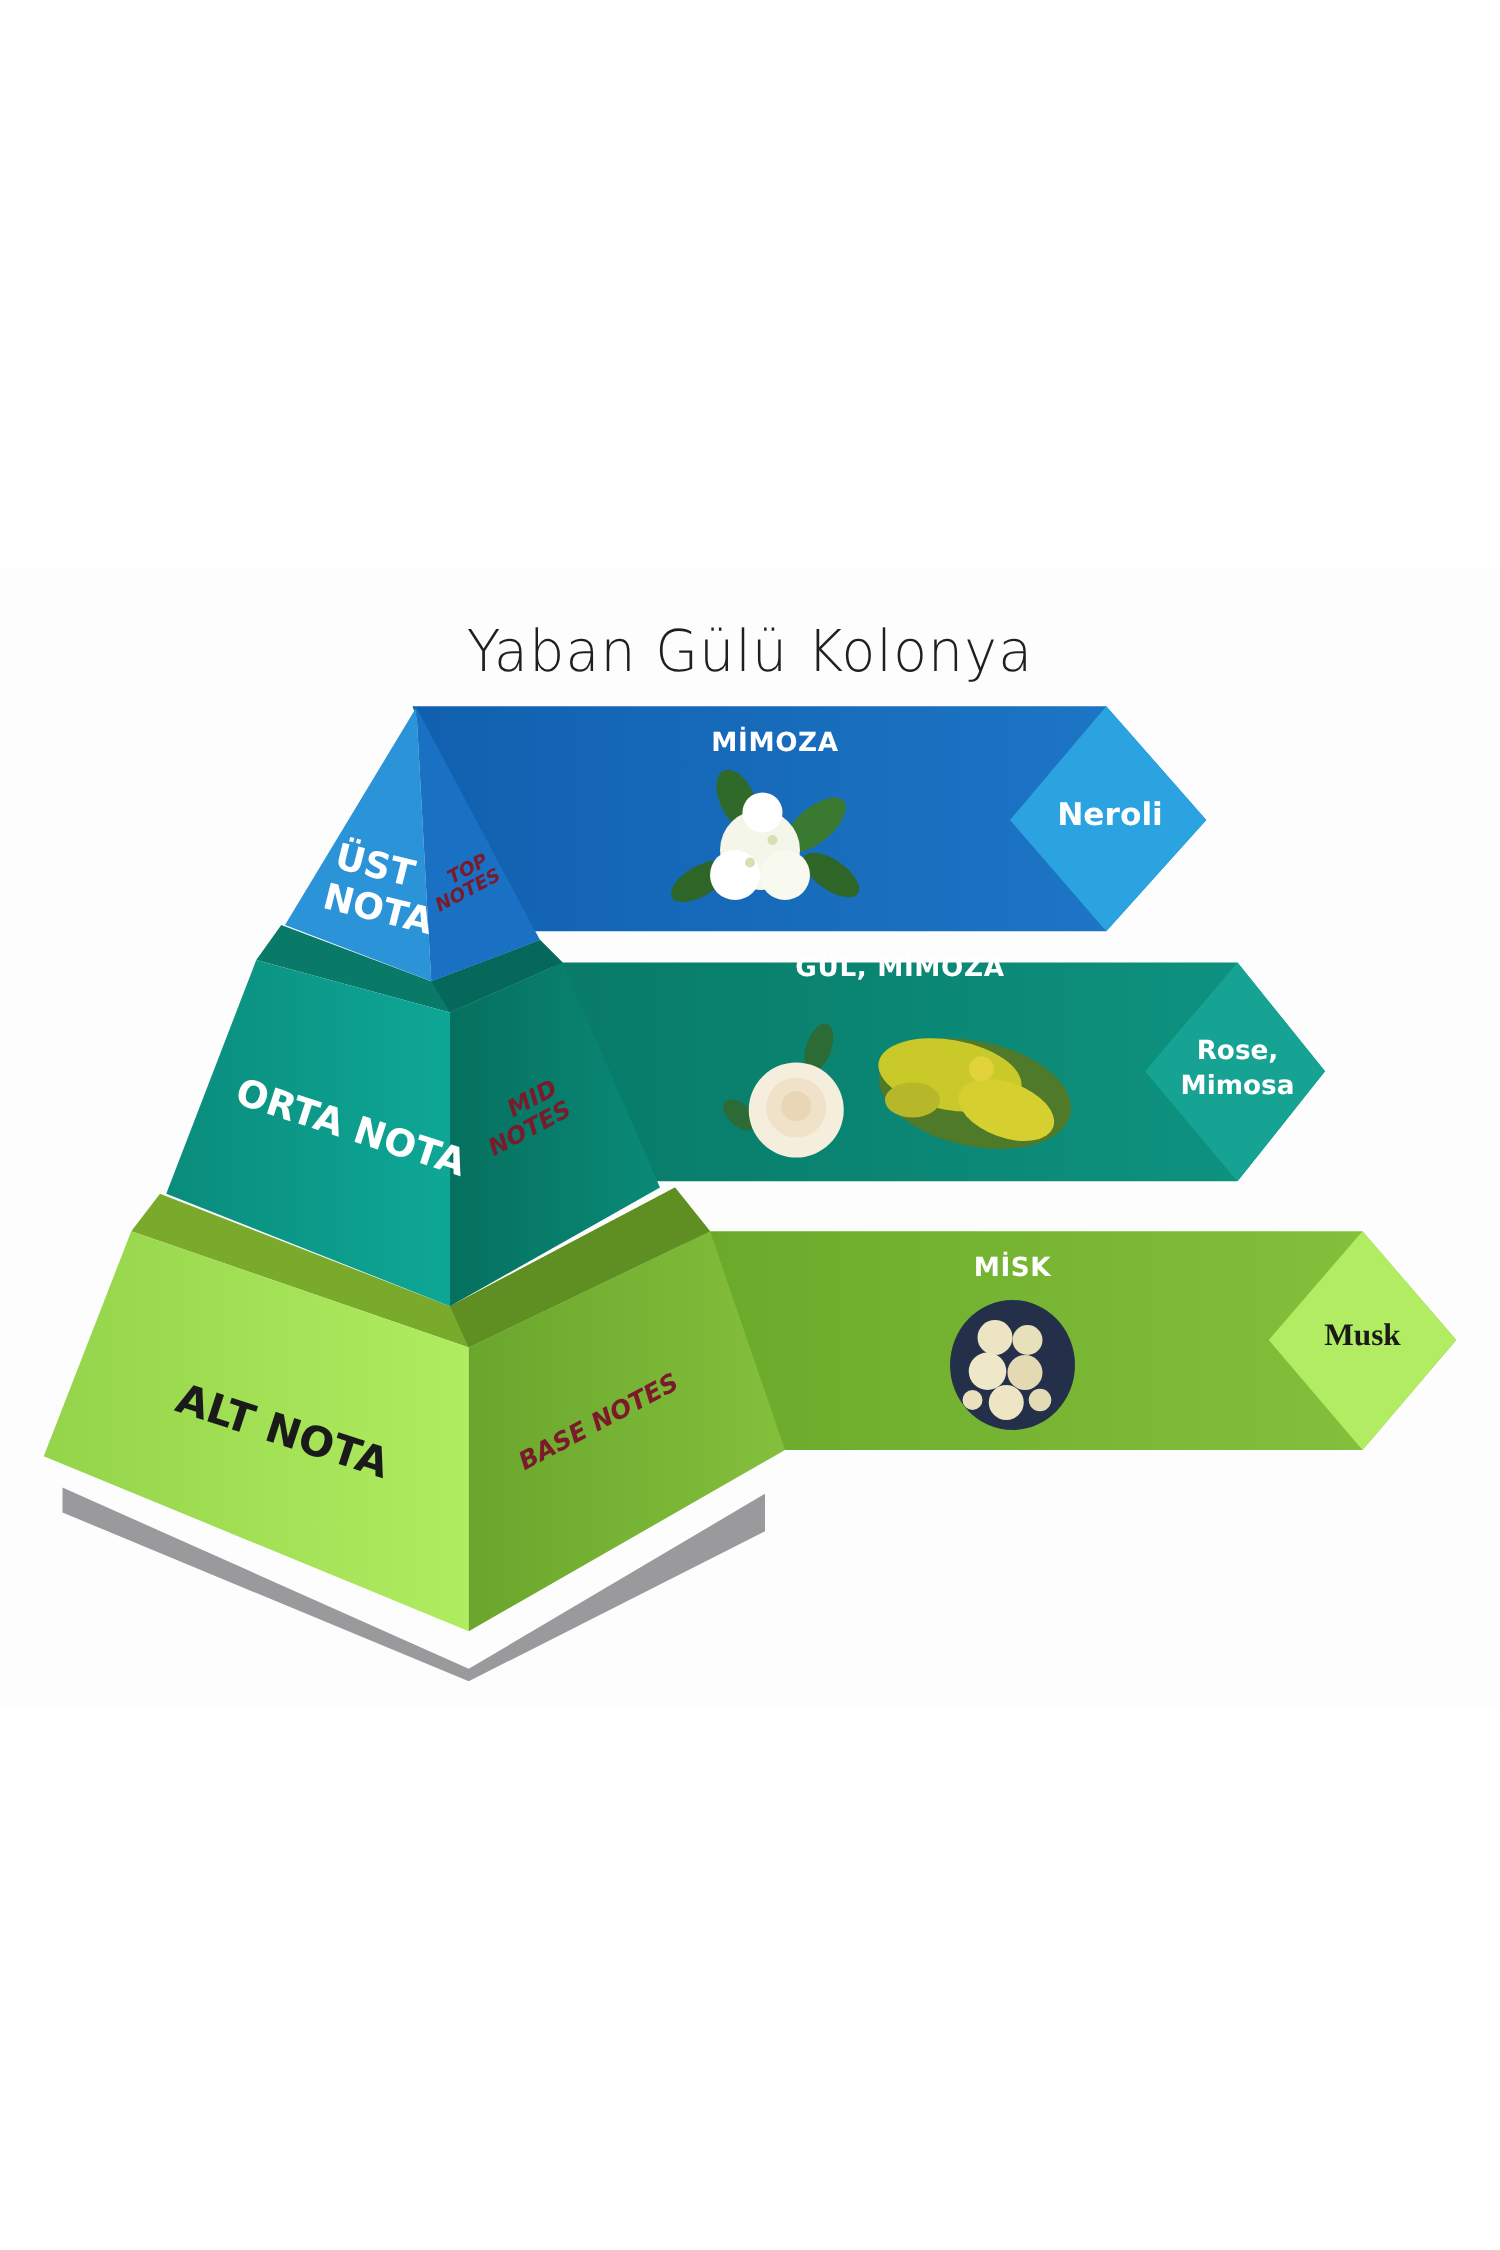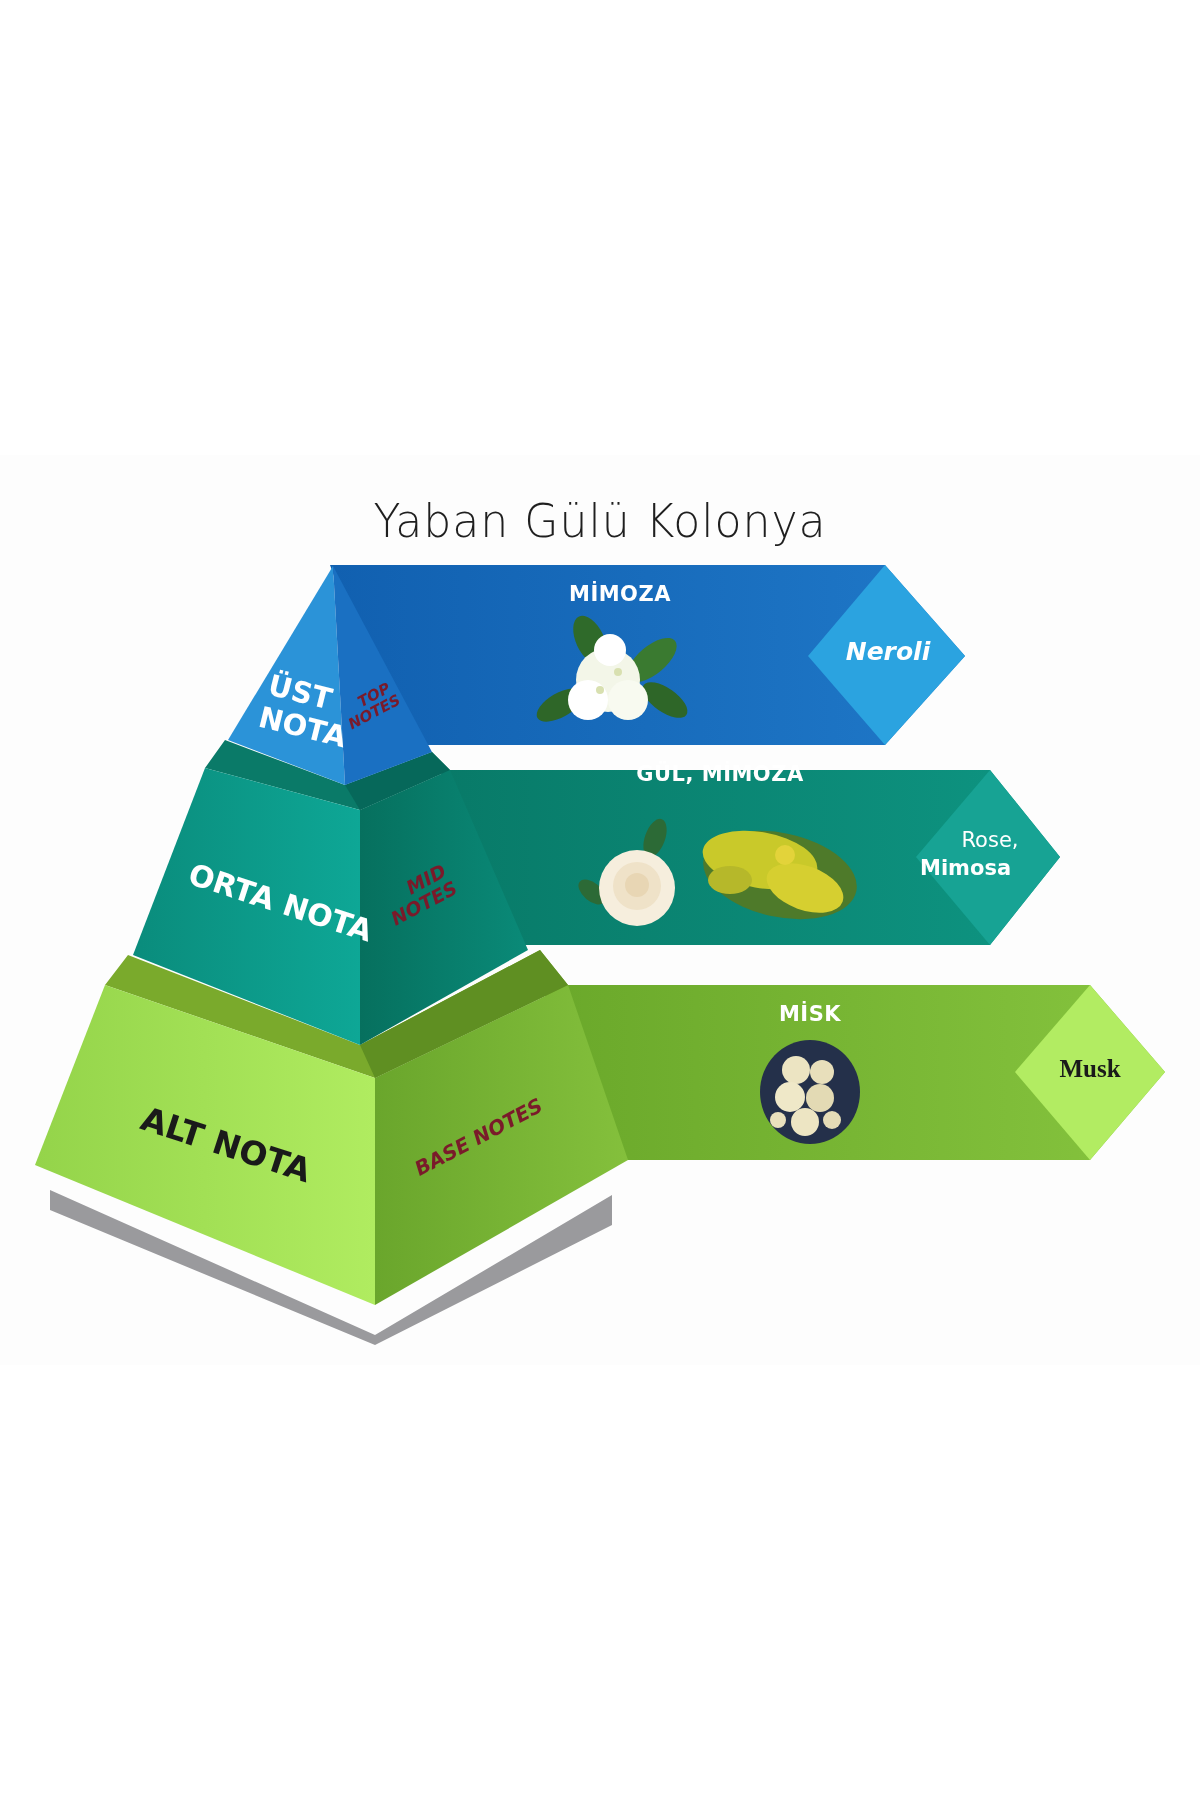--- a/index.html
+++ b/index.html
@@ -141,25 +141,25 @@
     <circle cx="822" cy="1072" r="12" fill="#e8dfbb"></circle>
     <circle cx="790" cy="1097" r="15" fill="#efe8c8"></circle>
     <circle cx="820" cy="1098" r="14" fill="#e3dab4"></circle>
     <circle cx="805" cy="1122" r="14" fill="#ede5c3"></circle>
     <circle cx="832" cy="1120" r="9" fill="#e5dcb7"></circle>
     <circle cx="778" cy="1120" r="8" fill="#e9e0bd"></circle>
   </g>
 </svg>
 
 <div class="lbl band-title" style="left:520px; top:582px; width:200px;">MİMOZA</div>
-<div class="lbl diamond-text" style="left:818px; top:638px; width:140px; color:#ffffff;font-style:italic;">Neroli</div>
+<div class="lbl diamond-text" style="left:818px; top:638px; width:140px; color:#ffffff;">Neroli</div>
 
 <div class="lbl band-title" style="left:590px; top:762px; width:260px;">GÜL, MİMOZA</div>
-<div class="lbl" style="left:920px; top:828px; width:140px; text-align:center; color:#ffffff; font-size:21px; font-weight:normal;">Rose,</div>
-<div class="lbl" style="left:920px; top:856px; width:140px; text-align:left; color:#ffffff; font-size:21px; font-weight:bold;">Mimosa</div>
+<div class="lbl" style="left:920px; top:828px; width:140px; text-align:center; color:#ffffff; font-size:21px; font-weight:bold;">Rose,</div>
+<div class="lbl" style="left:920px; top:856px; width:140px; text-align:center; color:#ffffff; font-size:21px; font-weight:bold;">Mimosa</div>
 
 <div class="lbl band-title" style="left:720px; top:1002px; width:180px;">MİSK</div>
 <div class="lbl diamond-text" style="left:1020px; top:1055px; width:140px; color:#1a1a1a;font-family:Liberation Serif, serif;">Musk</div>
 
 <div class="lbl face-white" style="left:268px; top:675px; font-size:29px; transform:rotate(14deg);">ÜST</div>
 <div class="lbl face-white" style="left:258px; top:710px; font-size:29px; transform:rotate(14deg);">NOTA</div>
 <div class="lbl face-red" style="left:357px; top:686px; font-size:15px; transform:rotate(-28deg);">TOP</div>
 <div class="lbl face-red" style="left:346px; top:703px; font-size:15px; transform:rotate(-28deg);">NOTES</div>
 
 <div class="lbl face-white" style="left:185px; top:885px; font-size:30px; transform:rotate(18deg);">ORTA NOTA</div>

